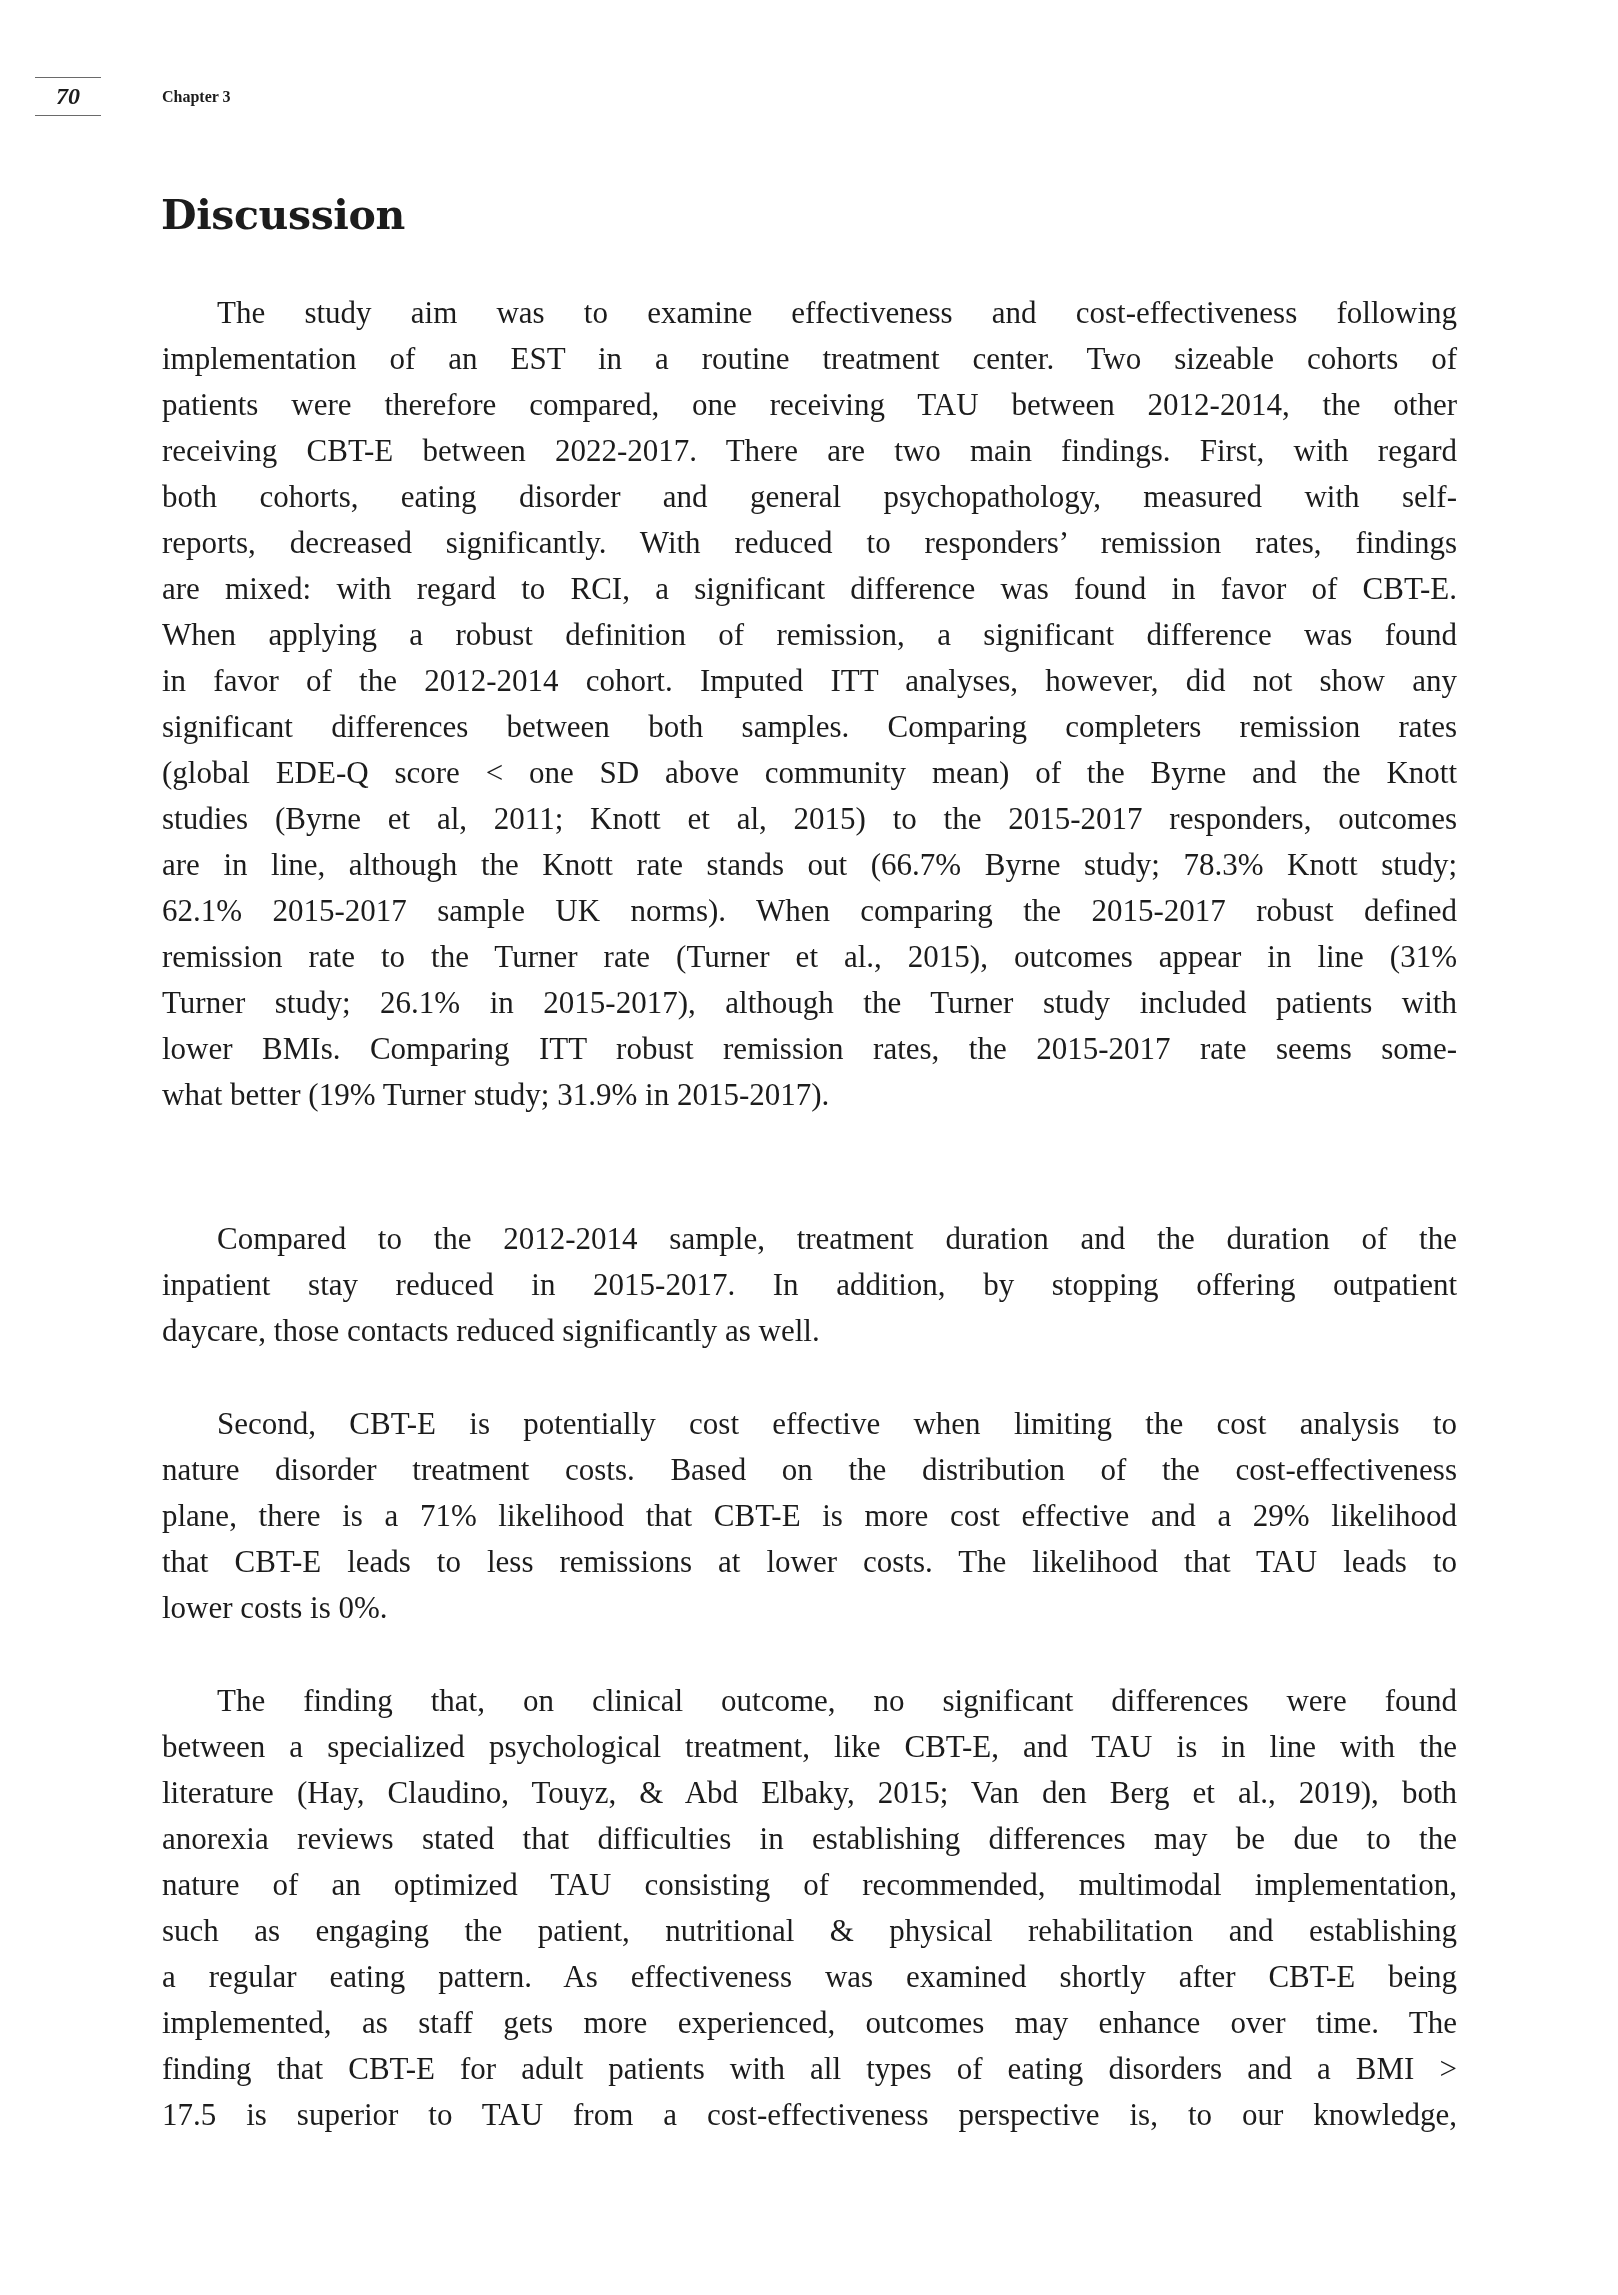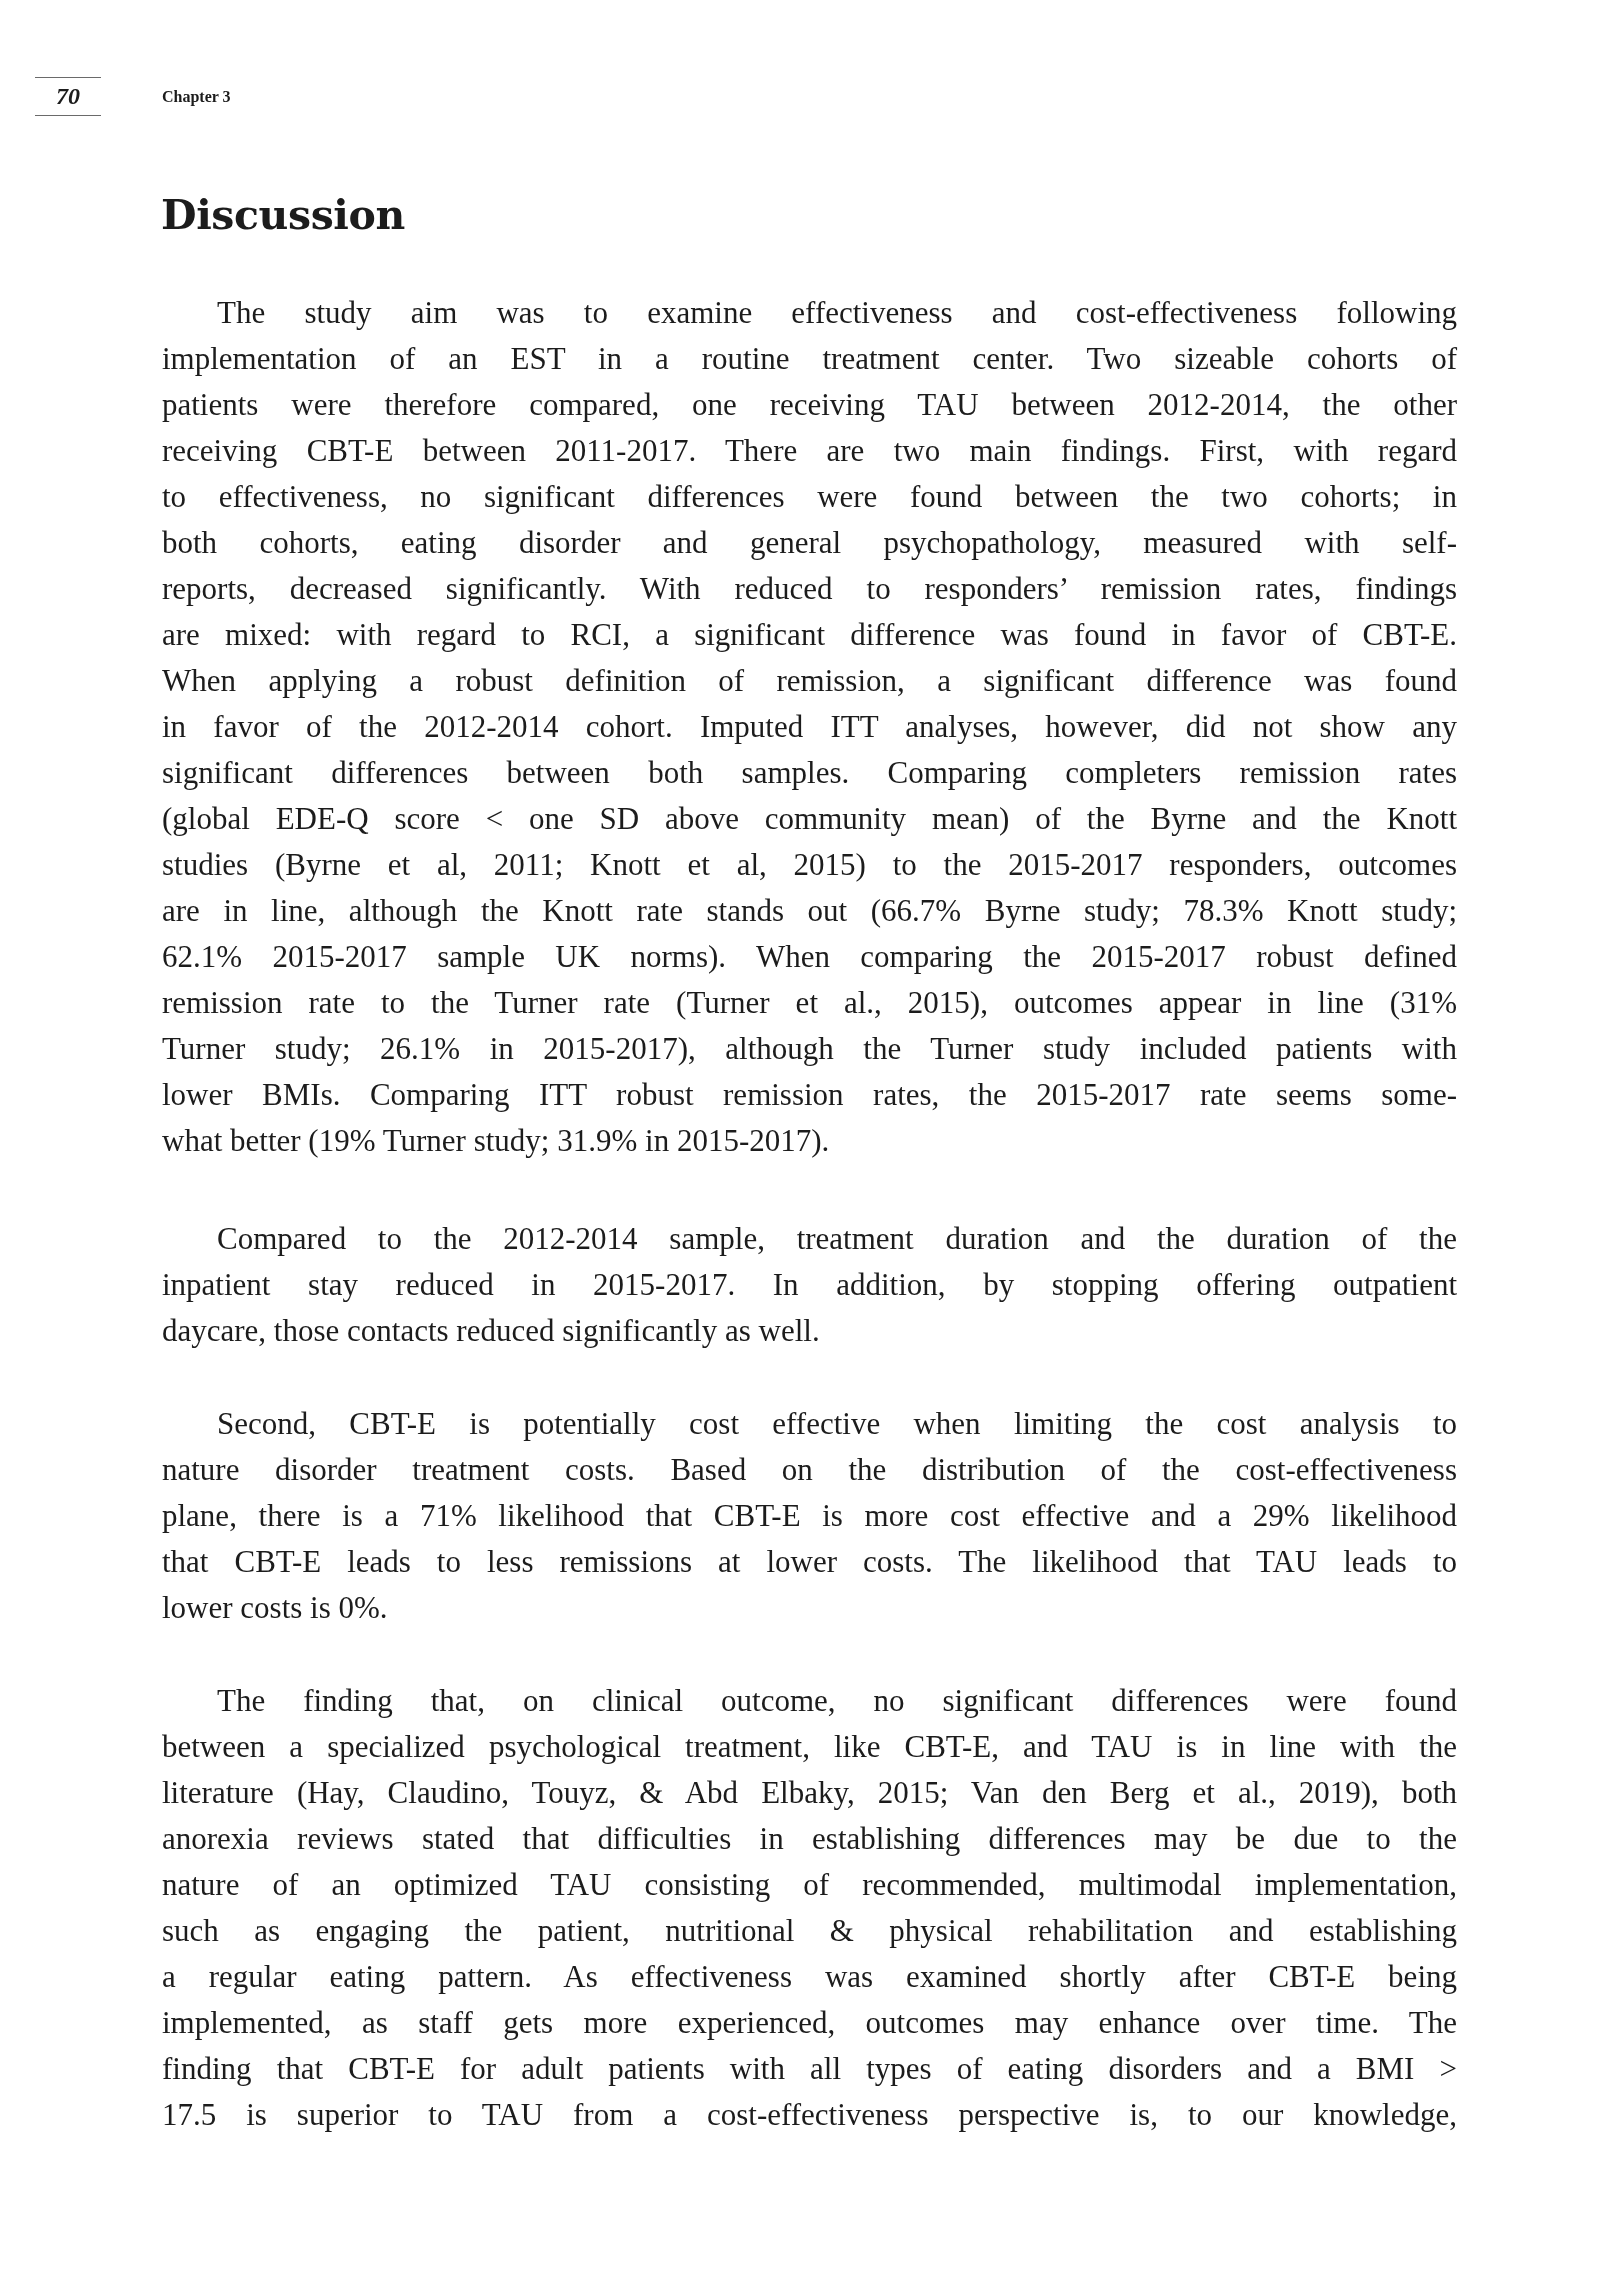--- a/index.html
+++ b/index.html
@@ -30,22 +30,21 @@
 </div>
 <div class="running-head">Chapter 3</div>
 
 <h1 class="section-title">Discussion</h1>
 
 <div class="body-text">
   <div class="para" style="top:290px">
       <span class="line first">The study aim was to examine effectiveness and cost-effectiveness following</span>
       <span class="line">implementation of an EST in a routine treatment center. Two sizeable cohorts of</span>
       <span class="line">patients were therefore compared, one receiving TAU between 2012-2014, the other</span>
-      <span class="line">receiving CBT-E between 2011-2017. There are two main findings. First, with regard</span>
-      <span class="line">to effectiveness, no significant differences were found between the two cohorts; in</span>
+      <span class="line">receiving CBT-E between 2022-2017. There are two main findings. First, with regard</span>
       <span class="line">both cohorts, eating disorder and general psychopathology, measured with self-</span>
       <span class="line">reports, decreased significantly. With reduced to responders’ remission rates, findings</span>
       <span class="line">are mixed: with regard to RCI, a significant difference was found in favor of CBT-E.</span>
       <span class="line">When applying a robust definition of remission, a significant difference was found</span>
       <span class="line">in favor of the 2012-2014 cohort. Imputed ITT analyses, however, did not show any</span>
       <span class="line">significant differences between both samples. Comparing completers remission rates</span>
       <span class="line">(global EDE-Q score &lt; one SD above community mean) of the Byrne and the Knott</span>
       <span class="line">studies (Byrne et al, 2011; Knott et al, 2015) to the 2015-2017 responders, outcomes</span>
       <span class="line">are in line, although the Knott rate stands out (66.7% Byrne study; 78.3% Knott study;</span>
       <span class="line">62.1% 2015-2017 sample UK norms). When comparing the 2015-2017 robust defined</span>

